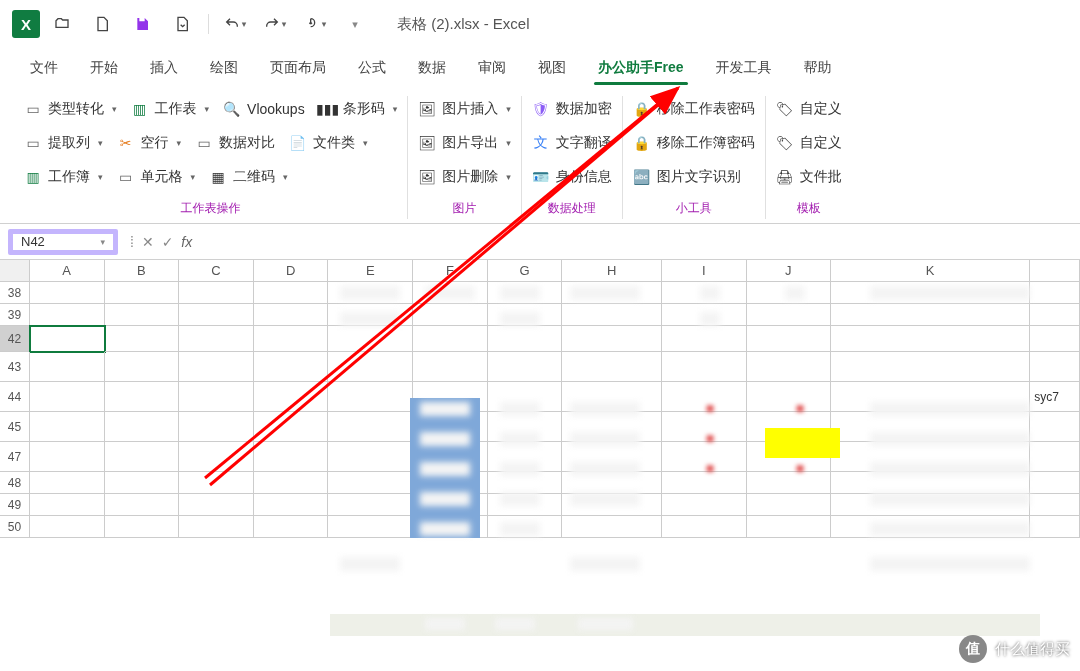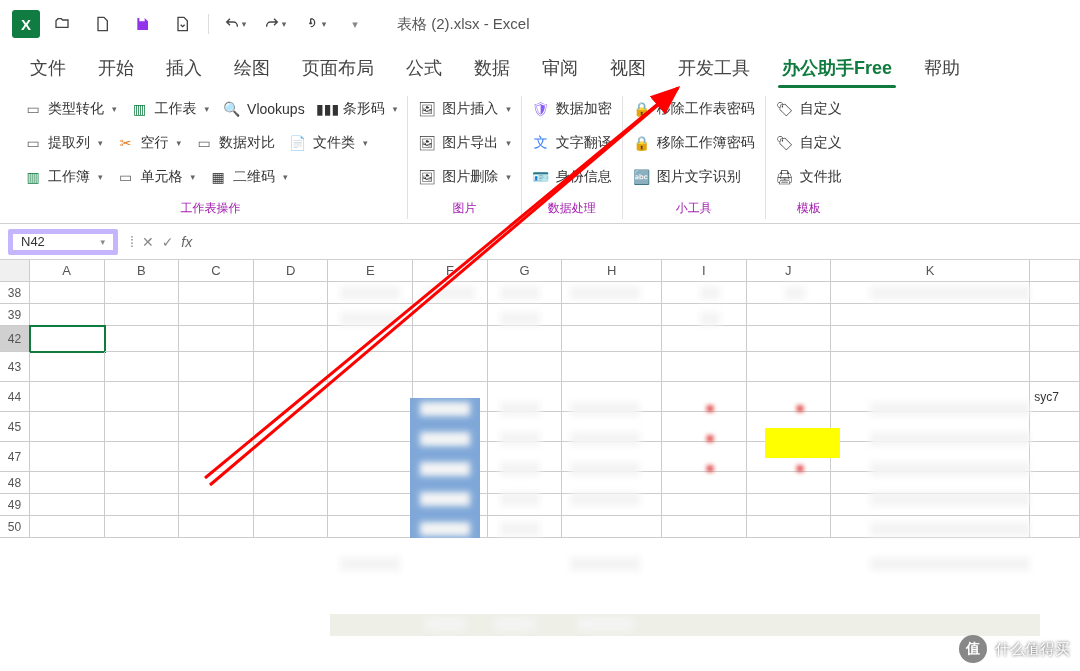--- a/index.html
+++ b/index.html
@@ -3,21 +3,21 @@
 <meta charset="utf-8">
 <style>
 *{margin:0;padding:0;box-sizing:border-box;font-family:"Microsoft YaHei",sans-serif}
 body{background:#fff;width:1080px;height:671px;overflow:hidden;position:relative;font-size:14px;color:#333}
 .titlebar{height:48px;display:flex;align-items:center;padding:0 12px;gap:4px}
 .excel-logo{width:28px;height:28px;background:#107c41;border-radius:3px;display:flex;align-items:center;justify-content:center;color:#fff;font-weight:bold;font-size:15px}
 .tb-btn{width:28px;height:28px;display:flex;align-items:center;justify-content:center;cursor:pointer;border-radius:4px;margin:0 4px;color:#444}
 .tb-sep{width:1px;height:20px;background:#ddd;margin:0 4px}
 .title-text{margin-left:20px;color:#555;font-size:15px}
 .tabs{height:40px;display:flex;align-items:center;padding:0 14px;gap:0}
-.tab{padding:8px 16px;cursor:pointer;font-size:18px;color:#444;position:relative}
+.tab{padding:8px 16px;cursor:pointer;font-size:14px;color:#444;position:relative}
 .tab.active{font-weight:bold;color:#0f7b3e}
 .tab.active::after{content:'';position:absolute;left:12px;right:12px;bottom:0;height:3px;background:#0f7b3e;border-radius:2px}
 .ribbon{display:flex;padding:8px 14px 4px;border-bottom:1px solid #d0d0d0;background:#fff}
 .rgroup{display:flex;flex-direction:column;align-items:center;border-right:1px solid #e0e0e0;padding:0 10px}
 .rgroup:last-child{border-right:none}
 .rgroup-body{display:flex;flex-direction:column;gap:8px;flex:1}
 .rrow{display:flex;gap:14px;align-items:center;height:26px}
 .ritem{display:flex;align-items:center;gap:6px;cursor:pointer;font-size:14px;color:#333}
 .ritem .ic{width:18px;height:18px;display:inline-flex;align-items:center;justify-content:center}
 .dd{font-size:9px;color:#666;margin-left:2px}
@@ -107,22 +107,22 @@
 <div class="tabs">
   <div class="tab">文件</div>
   <div class="tab">开始</div>
   <div class="tab">插入</div>
   <div class="tab">绘图</div>
   <div class="tab">页面布局</div>
   <div class="tab">公式</div>
   <div class="tab">数据</div>
   <div class="tab">审阅</div>
   <div class="tab">视图</div>
+  <div class="tab active">办公助手Free</div>
   <div class="tab">开发工具</div>
-  <div class="tab active">办公助手Free</div>
   <div class="tab">帮助</div>
 </div>
 
 <div class="ribbon">
   <div class="rgroup">
     <div class="rgroup-body">
       <div class="rrow">
         <div class="ritem">
             <span class="ic ic-gray">▭</span>
             <span>类型转化</span>

